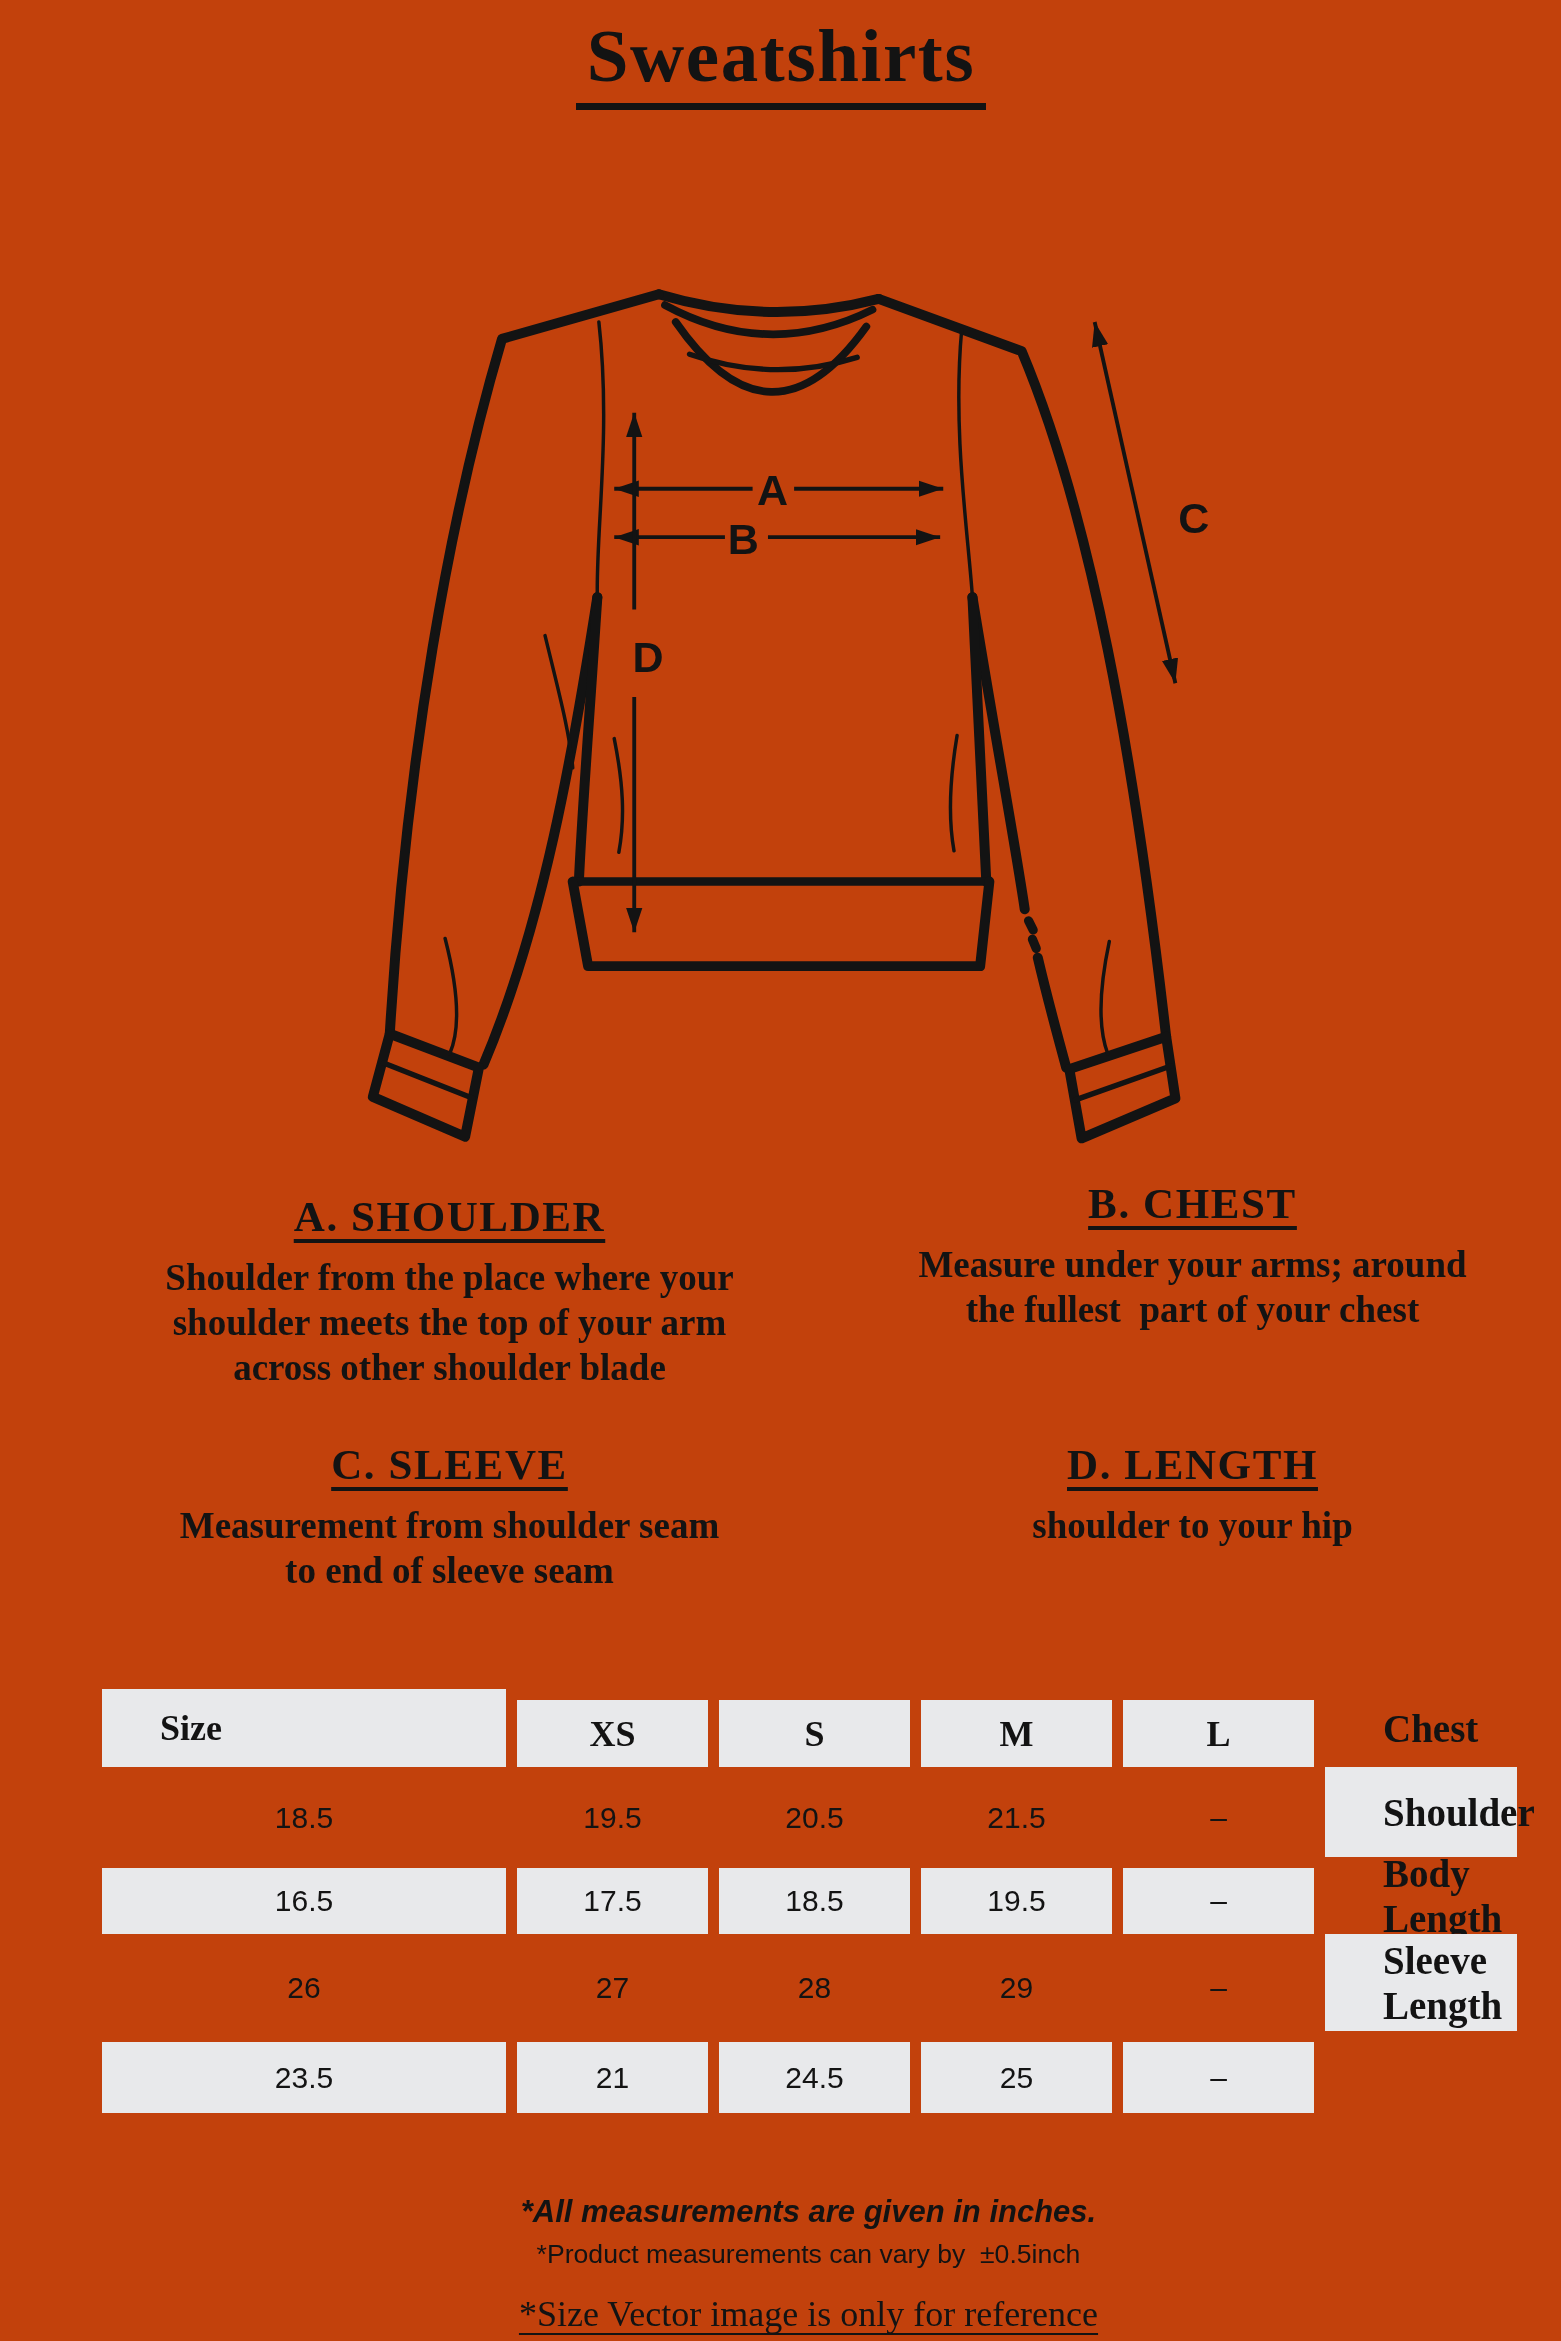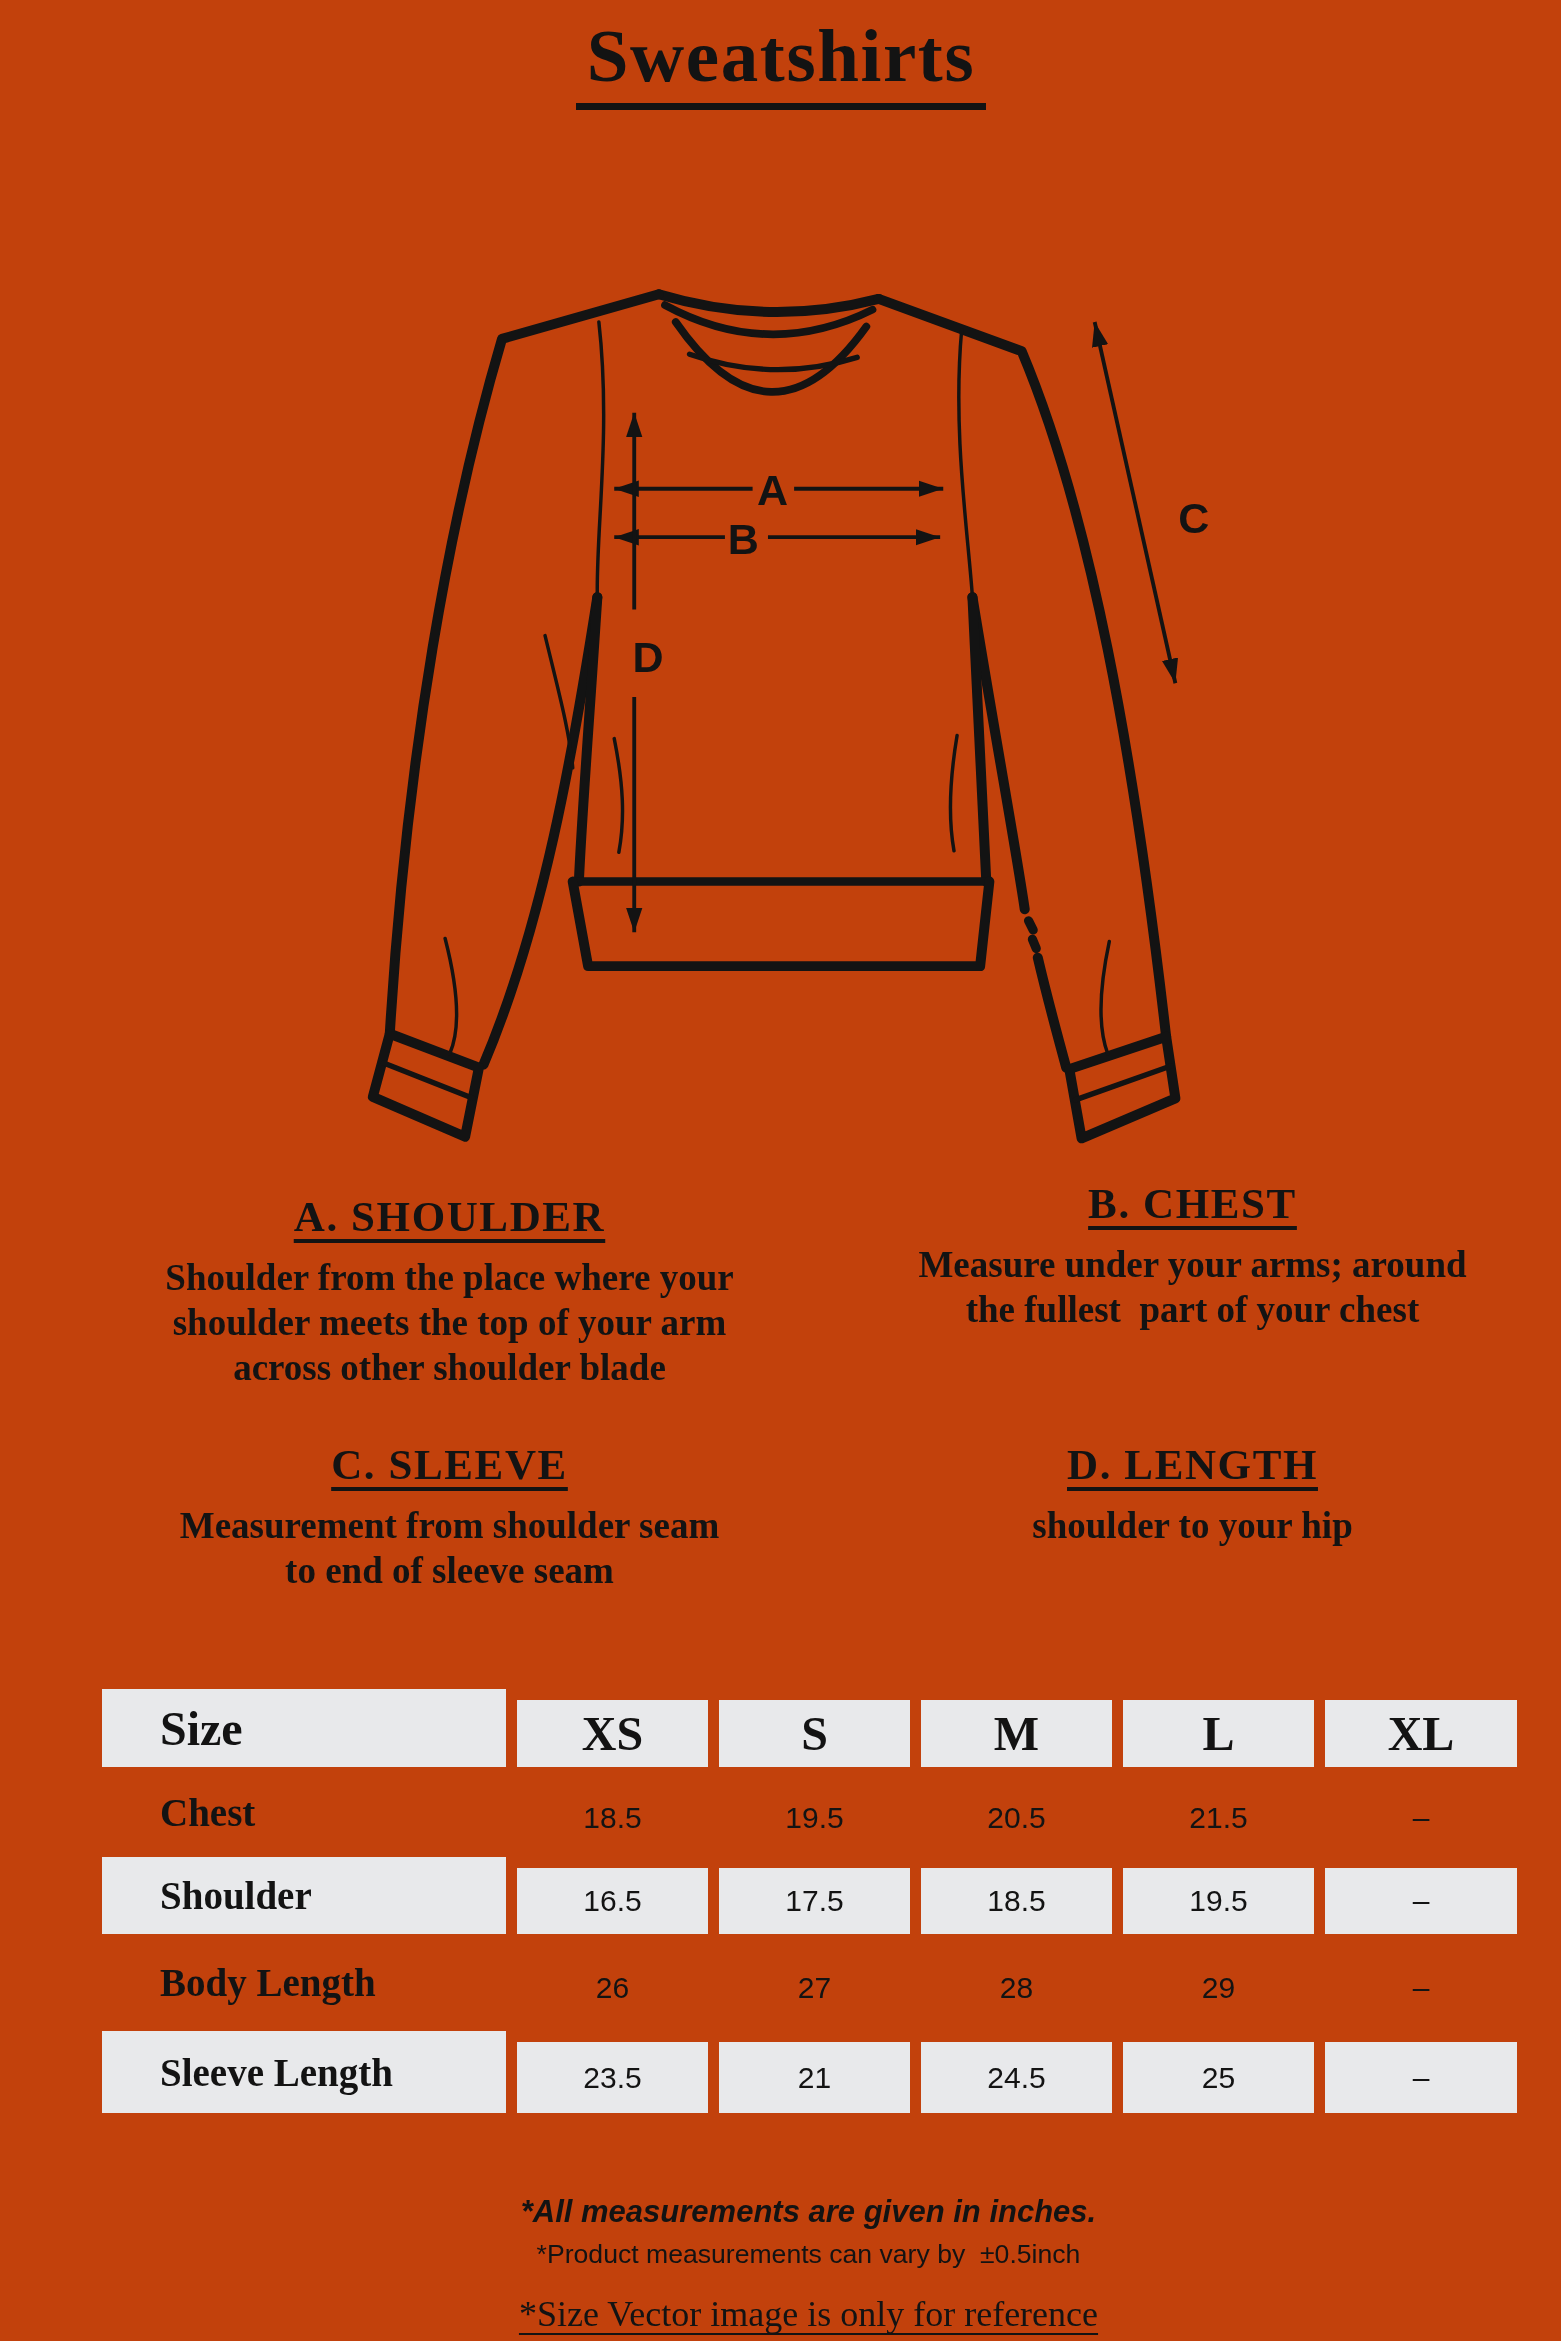--- a/index.html
+++ b/index.html
@@ -34,21 +34,21 @@
   .measure-line{font-size:37px;line-height:45px;}
 
   
   .size-table{position:absolute;left:102px;top:1689px;display:grid;
               grid-template-columns:404px 191px 191px 191px 191px 192px;
               grid-template-rows:78px 90px 77px 97px 82px;column-gap:11px;}
   .cell{display:flex;align-items:center;}
   .shade{background:var(--row-shade,#e8e9eb);}
   .label-cell{padding-left:58px;font-weight:700;font-size:39px;}
   .val-cell{justify-content:center;font-family:"Liberation Sans",sans-serif;font-size:30px;margin-top:11px;}
-  .head-cell{font-weight:700;font-size:48px;}
+  .head-cell{font-weight:700;font-size:36px;}
   .val-cell.head-cell{font-family:"Liberation Serif",serif;}
 
   
   .footer{position:absolute;left:102px;top:2194px;width:1413px;text-align:center;}
   .foot-1{font-family:"Liberation Sans",sans-serif;font-style:italic;font-weight:700;
           font-size:31px;margin-bottom:9.4px;}
   .foot-2{font-family:"Liberation Sans",sans-serif;font-size:26.6px;margin-bottom:23px;}
   .foot-3{font-size:36px;text-decoration:underline;text-decoration-thickness:2.3px;
           text-underline-offset:7px;}
 </style>
@@ -147,21 +147,20 @@
     <div class="measure-line">shoulder to your hip</div>
   </div>
 
   <div class="size-table">
 
     <div class="cell label-cell head-cell shade">Size</div>
     <div class="cell val-cell head-cell shade">XS</div>
     <div class="cell val-cell head-cell shade">S</div>
     <div class="cell val-cell head-cell shade">M</div>
     <div class="cell val-cell head-cell shade">L</div>
-    <div class="cell val-cell head-cell shade">XL</div>
 
     <div class="cell label-cell">Chest</div>
     <div class="cell val-cell">18.5</div>
     <div class="cell val-cell">19.5</div>
     <div class="cell val-cell">20.5</div>
     <div class="cell val-cell">21.5</div>
     <div class="cell val-cell">–</div>
 
     <div class="cell label-cell shade">Shoulder</div>
     <div class="cell val-cell shade">16.5</div>

